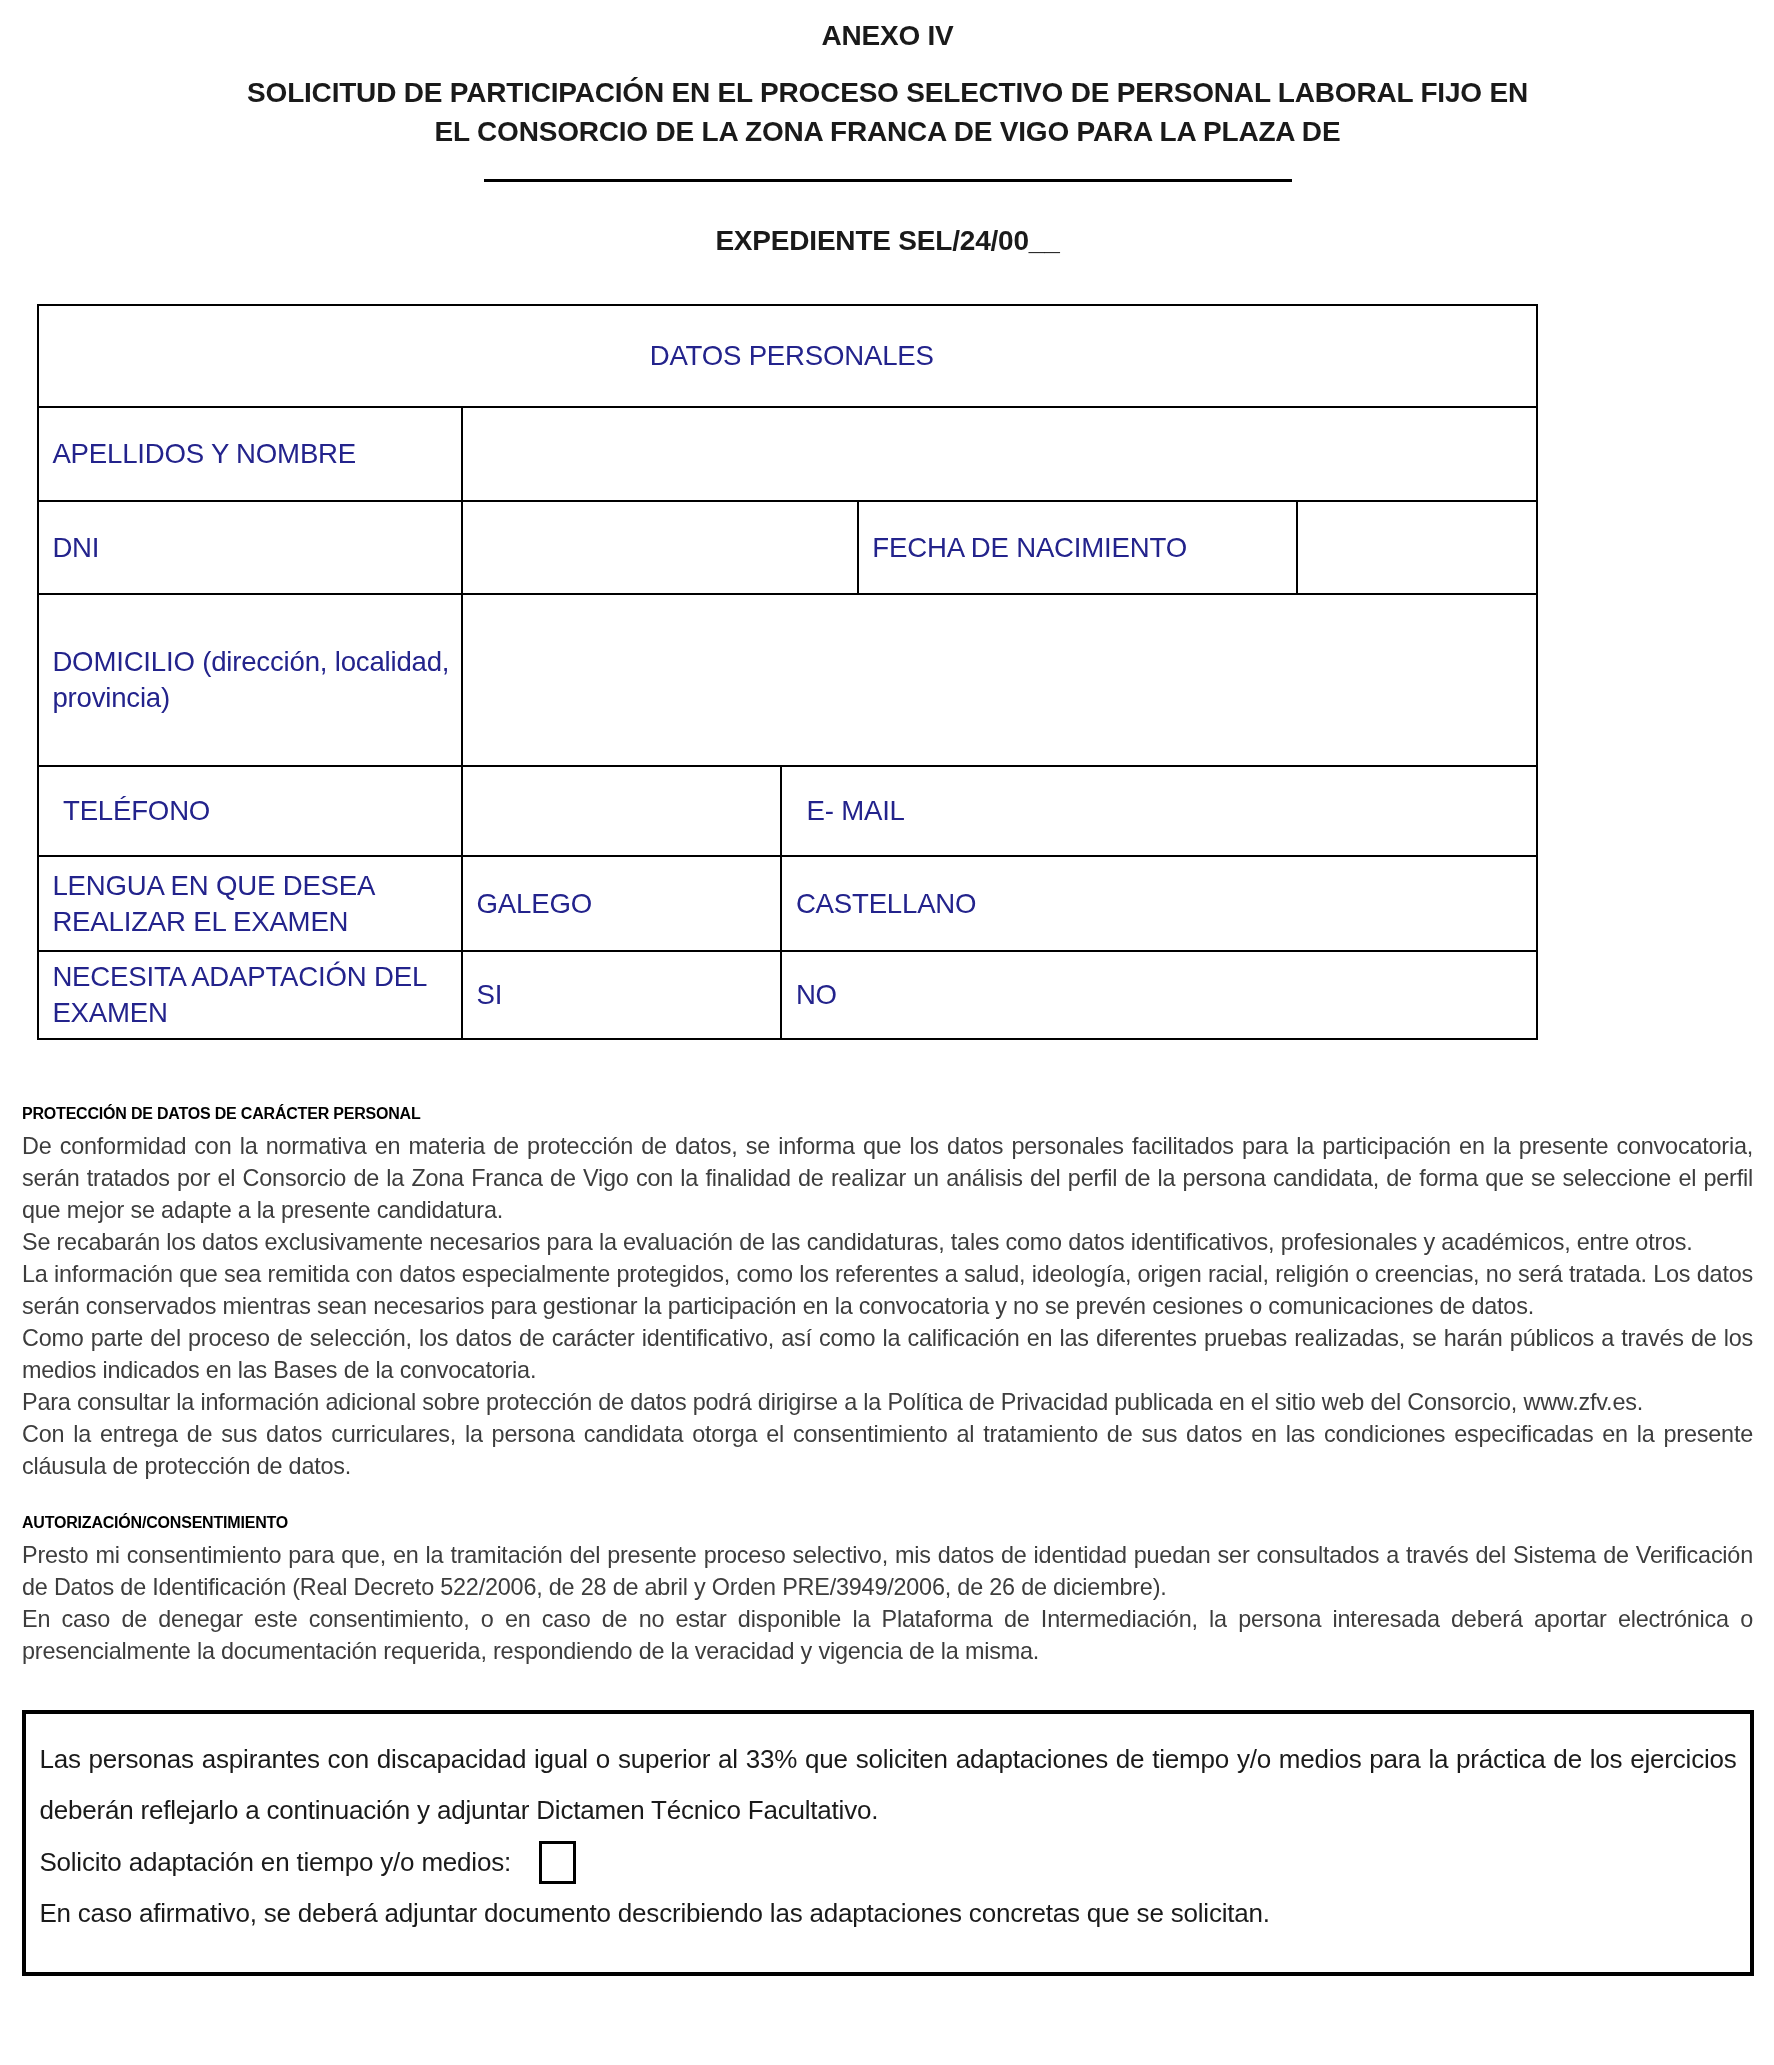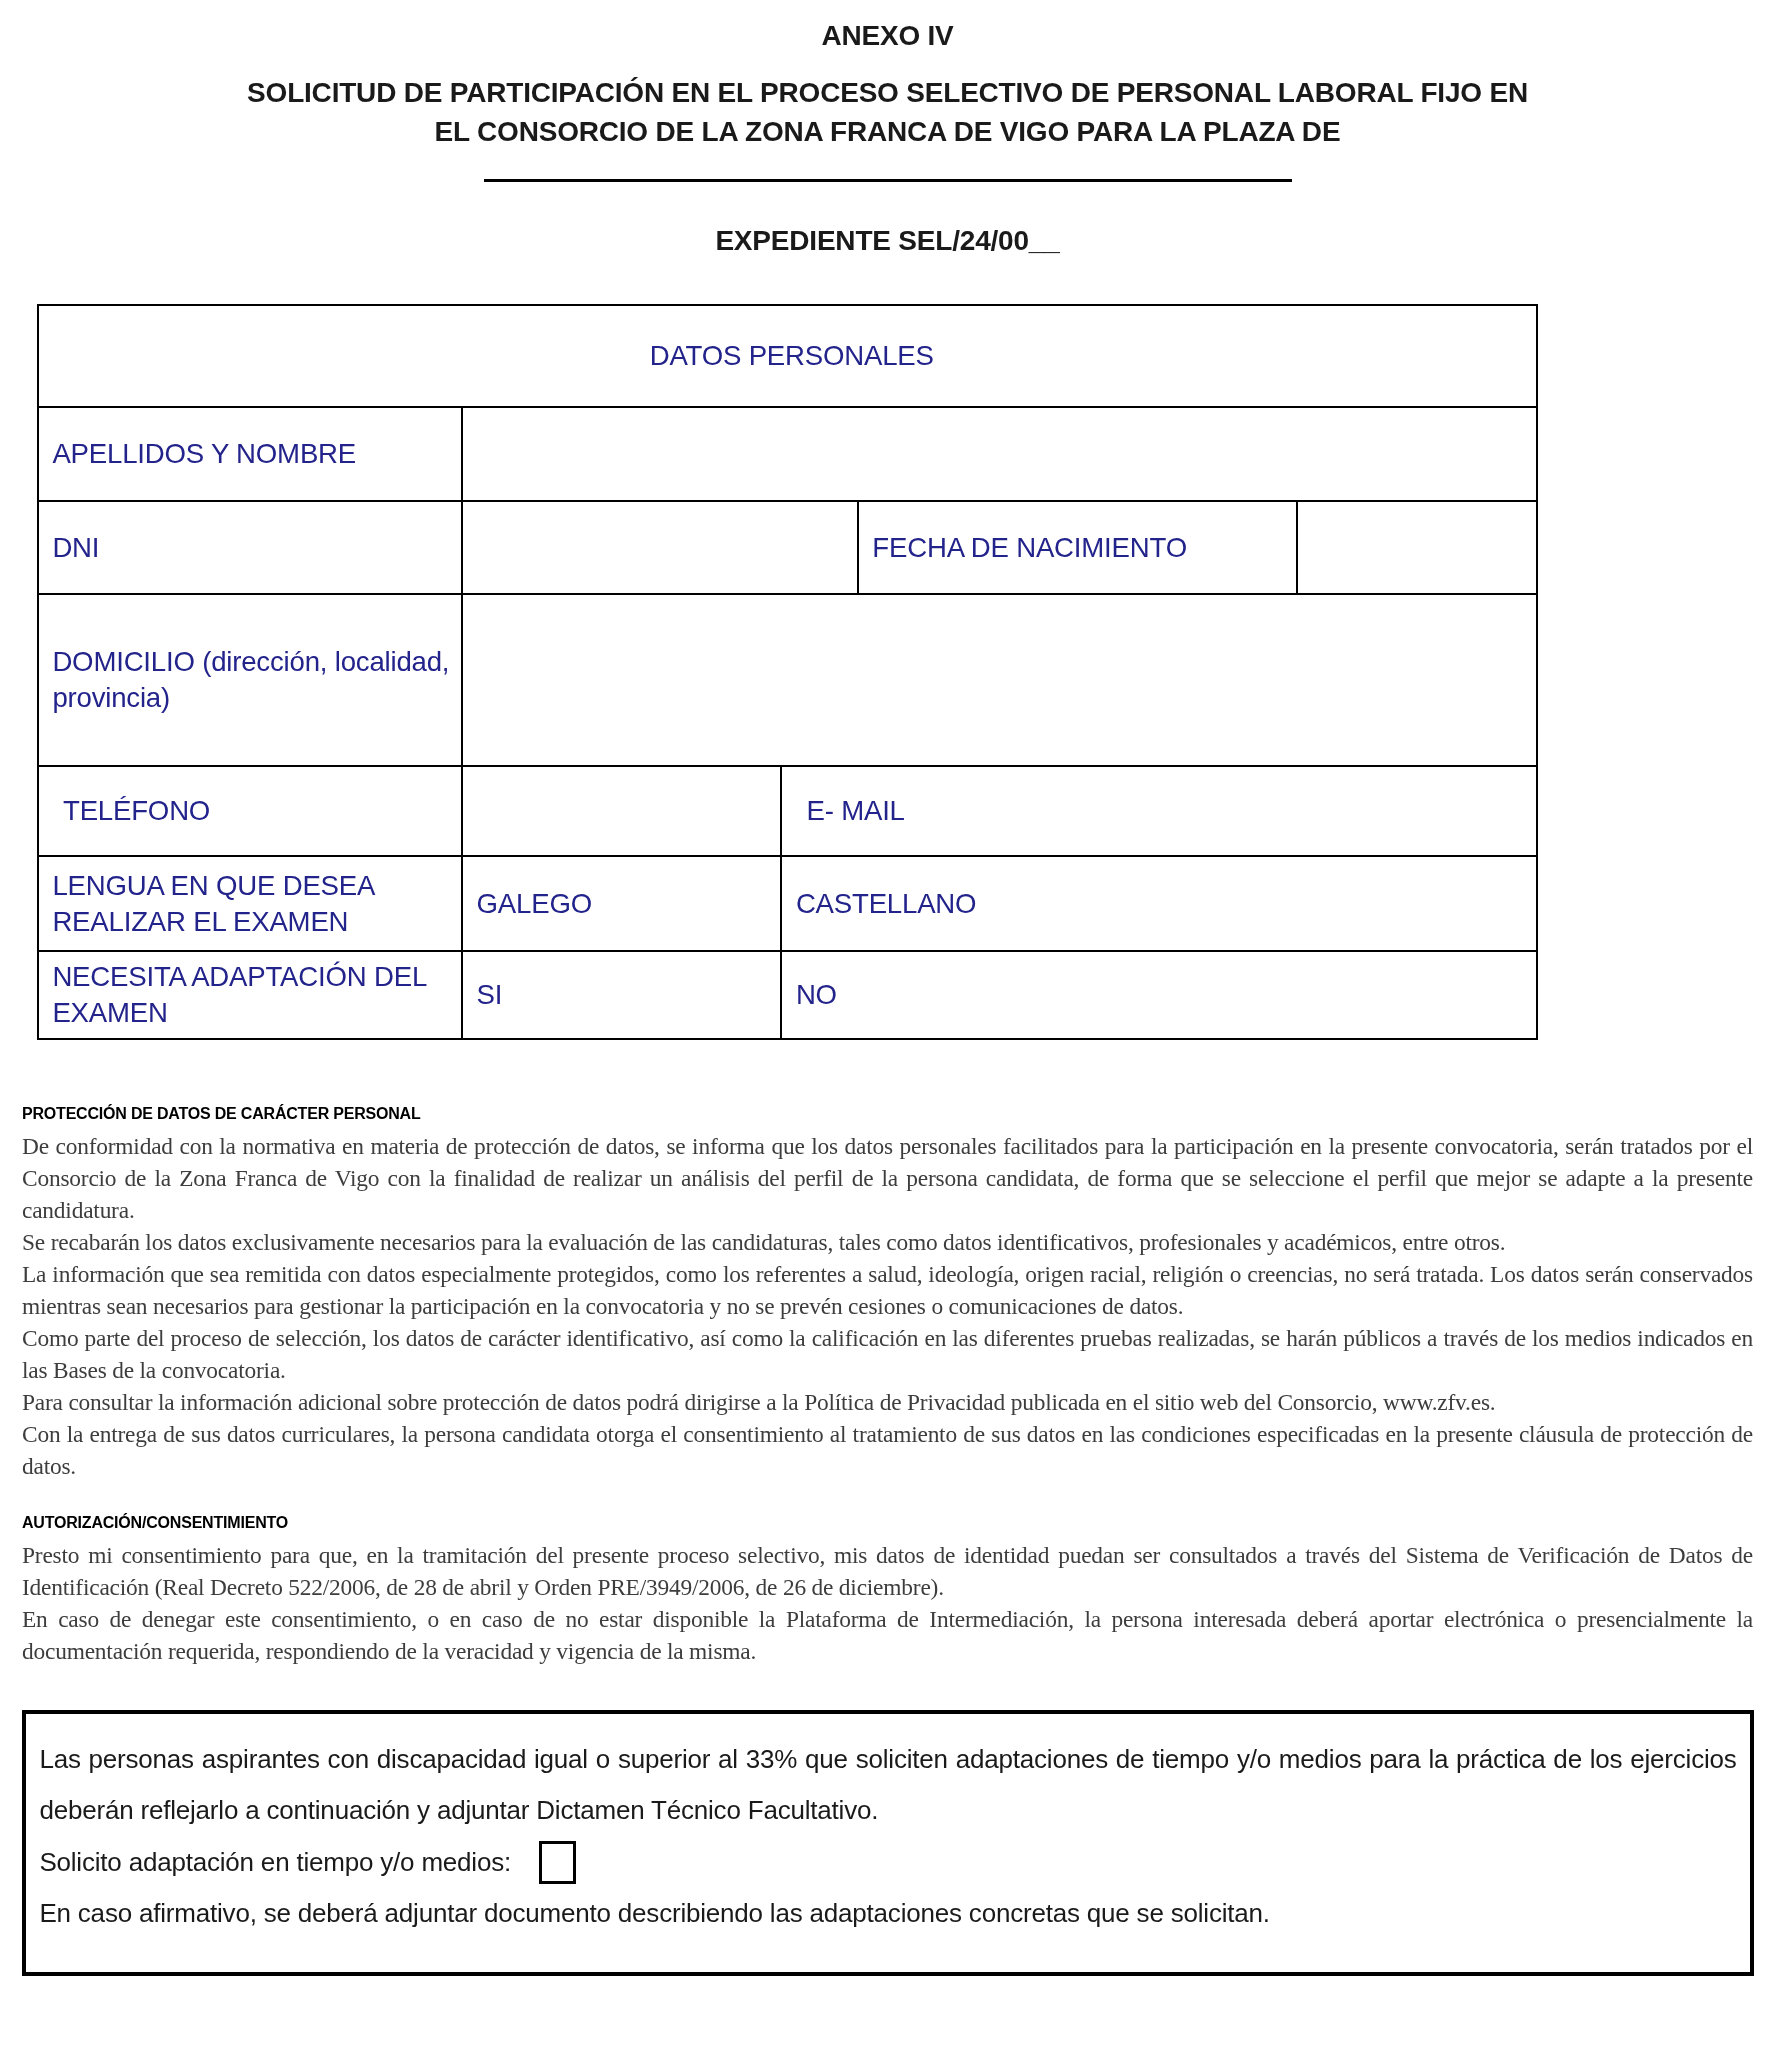--- a/index.html
+++ b/index.html
@@ -51,21 +51,21 @@
   tr.r-lengua td{height:80px;}
   tr.r-necesita td{height:59px;}
 
   
   .section-heading{
     font-weight:700;font-size:16px;color:#000000;letter-spacing:-0.2px;
     margin:0;line-height:32px;
   }
   p.body{
     margin:0;font-size:23.4px;letter-spacing:-0.2px;line-height:32px;
-    text-align:justify;color:#3d3d3d;font-family:Liberation Serif, serif;
+    text-align:justify;color:#3d3d3d;
   }
   .mt-section{margin-top:58px;}
   .link{color:#2A6CE0;text-decoration:underline;}
 
   .auth-heading{margin-top:25px;}
   .presto{margin-top:15px;}
 
   .deniego-row{
     display:flex;align-items:center;margin-top:15px;
   }

